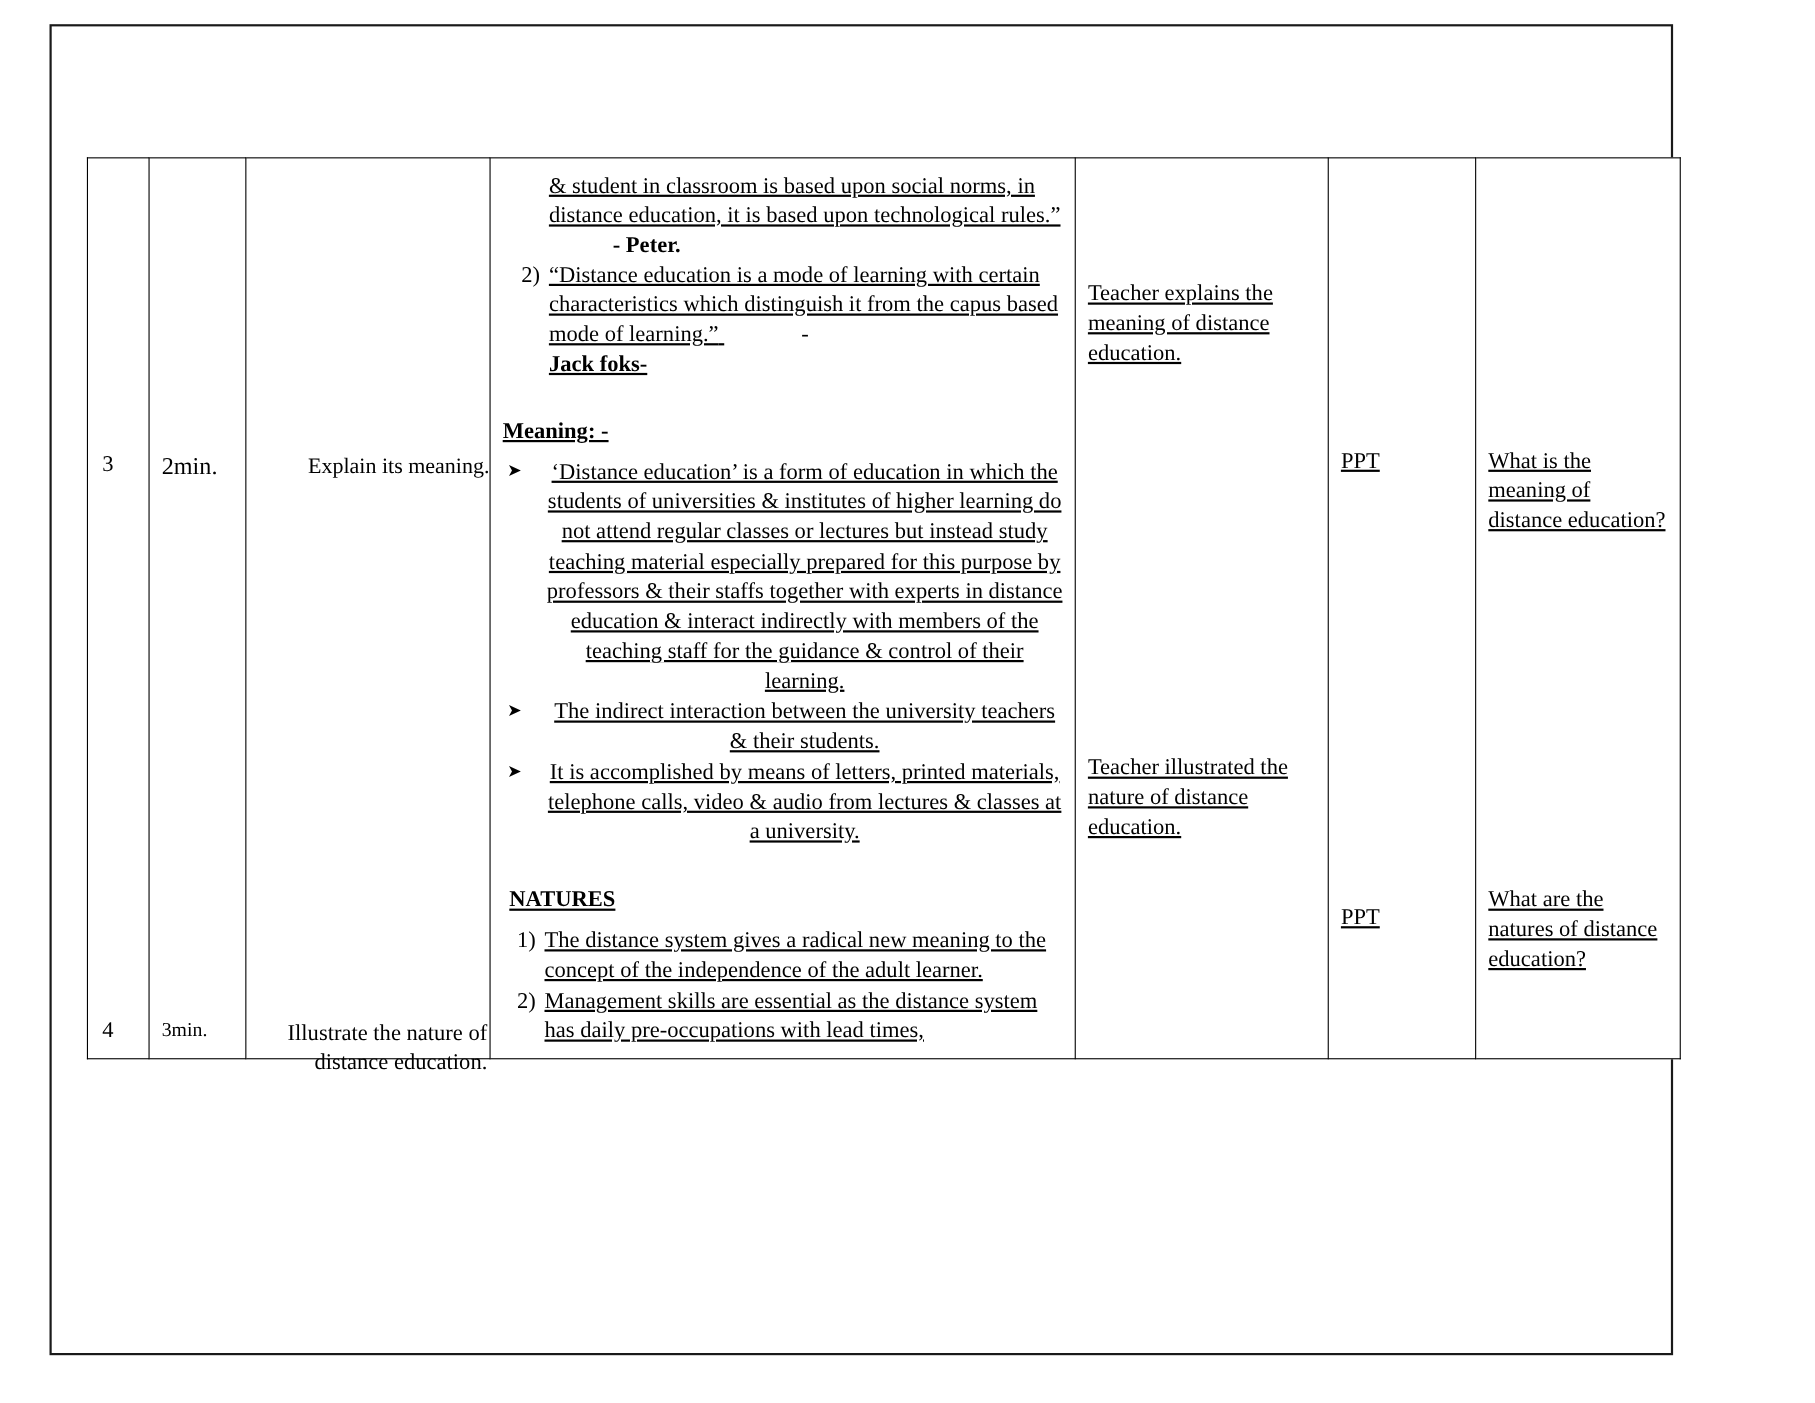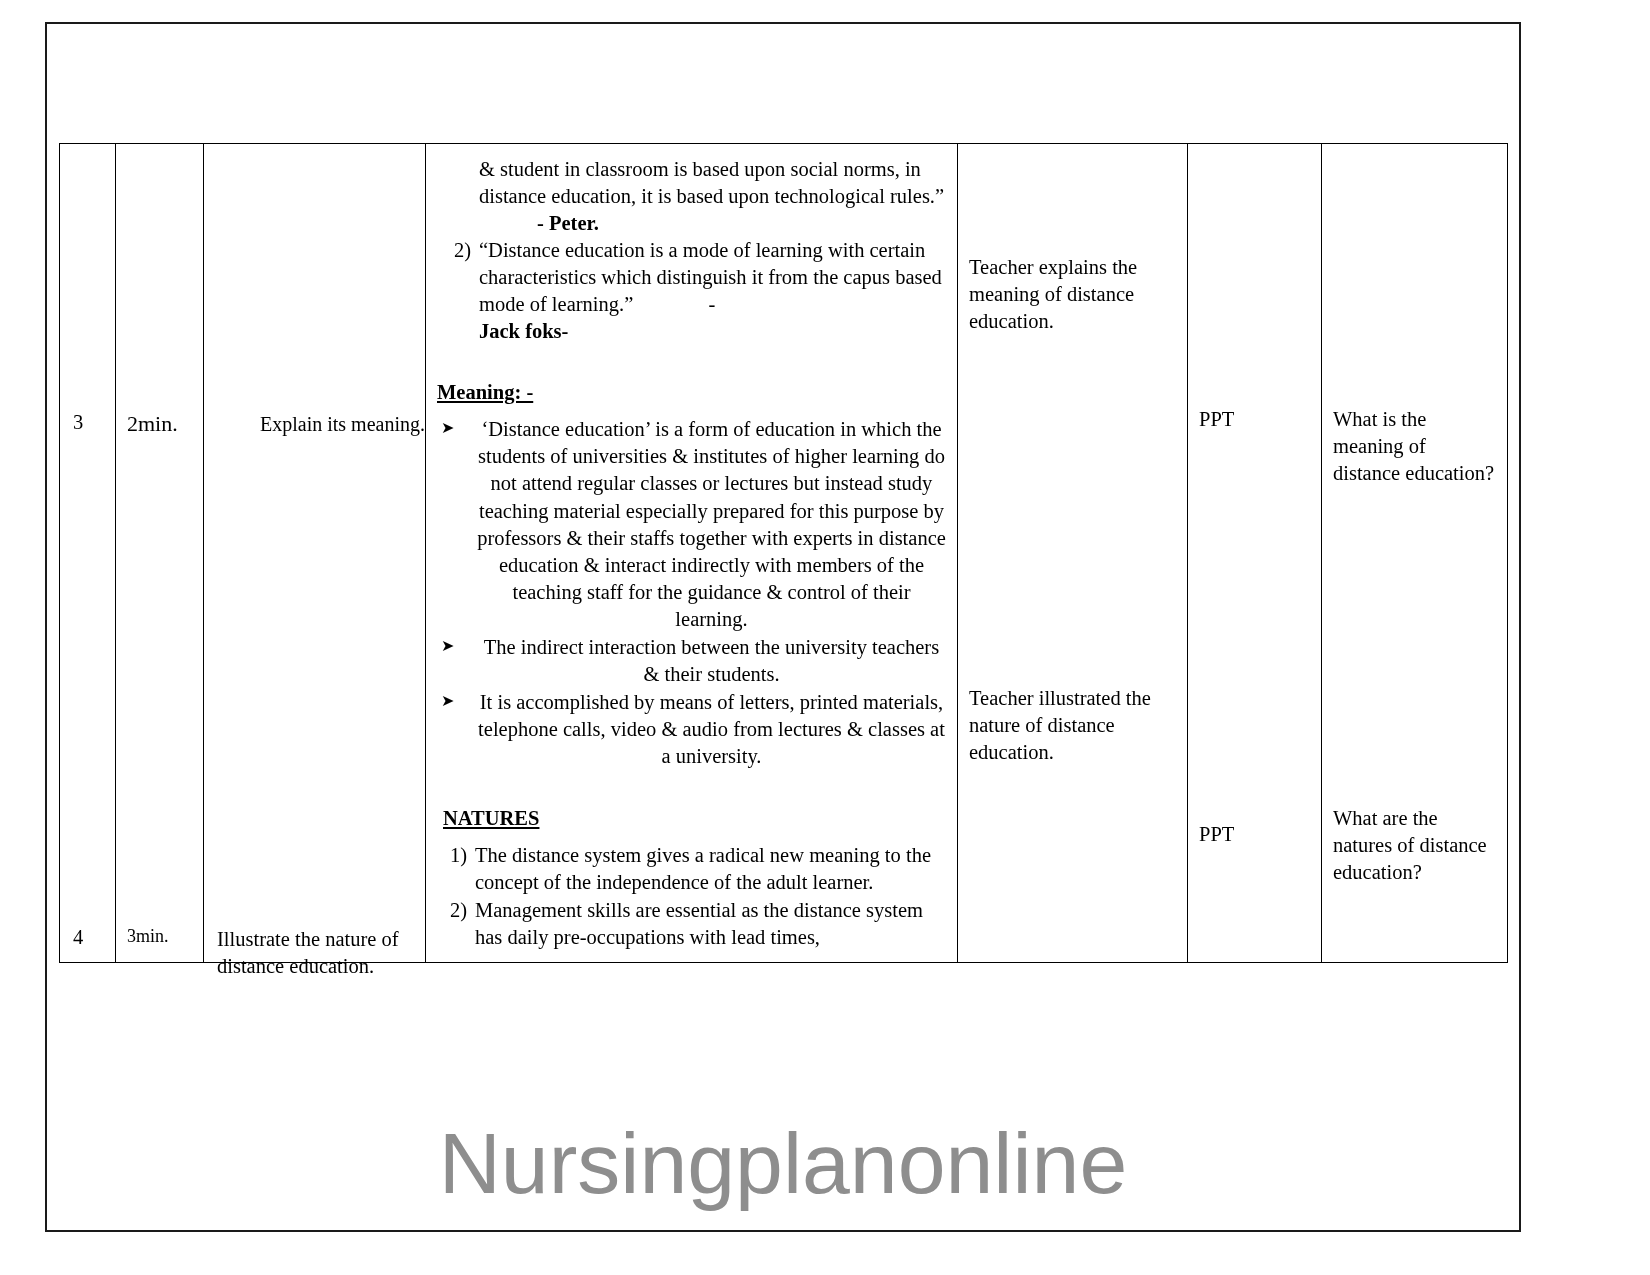--- a/index.html
+++ b/index.html
@@ -20,23 +20,24 @@
     left: 45px;
     top: 22px;
     width: 1476px;
     height: 1210px;
     border: 2px solid #1a1a1a;
     background: #ffffff;
     box-sizing: border-box;
   }
   .table-wrap {
     position: absolute;
-    left: 12px;
+    left: 32px;
     top: 119px;
     width: 1448px;
+    text-decoration: underline;
   }
   table.plan {
     border-collapse: collapse;
     table-layout: fixed;
     width: 1448px;
     background: #fff;
   }
   table.plan td {
     border: 1.5px solid #000;
     vertical-align: top;
@@ -231,18 +232,17 @@
       </tbody>
     </table>
 
     <div style="position:absolute; left:0; top:0; width:1448px; height:0;">
       <div style="position:absolute; left:14px; top:268px; font-size:20.5px;">3</div>
       <div style="position:absolute; left:68px; top:268px; font-size:22px;">2min.</div>
       <div style="position:absolute; left:158px; top:268px; width:206px; font-size:20px; line-height:1.32;margin-left:43px;">Explain its meaning.</div>
 
       <div style="position:absolute; left:14px; top:783px; font-size:20.5px;">4</div>
       <div style="position:absolute; left:68px; top:783px; font-size:18px;">3min.</div>
-      <div style="position:absolute; left:158px; top:783px; width:206px; font-size:20.5px; line-height:1.32;">Illustrate the nature of distance education.</div>
+      <div style="position:absolute; left:158px; top:783px; width:206px; font-size:20.5px; line-height:1.32;text-align:right;">Illustrate the nature of distance education.</div>
     </div>
   </div>
 
-  <div class="watermark">Nursingplanonline</div>
 </div>
 
 </body></html>

